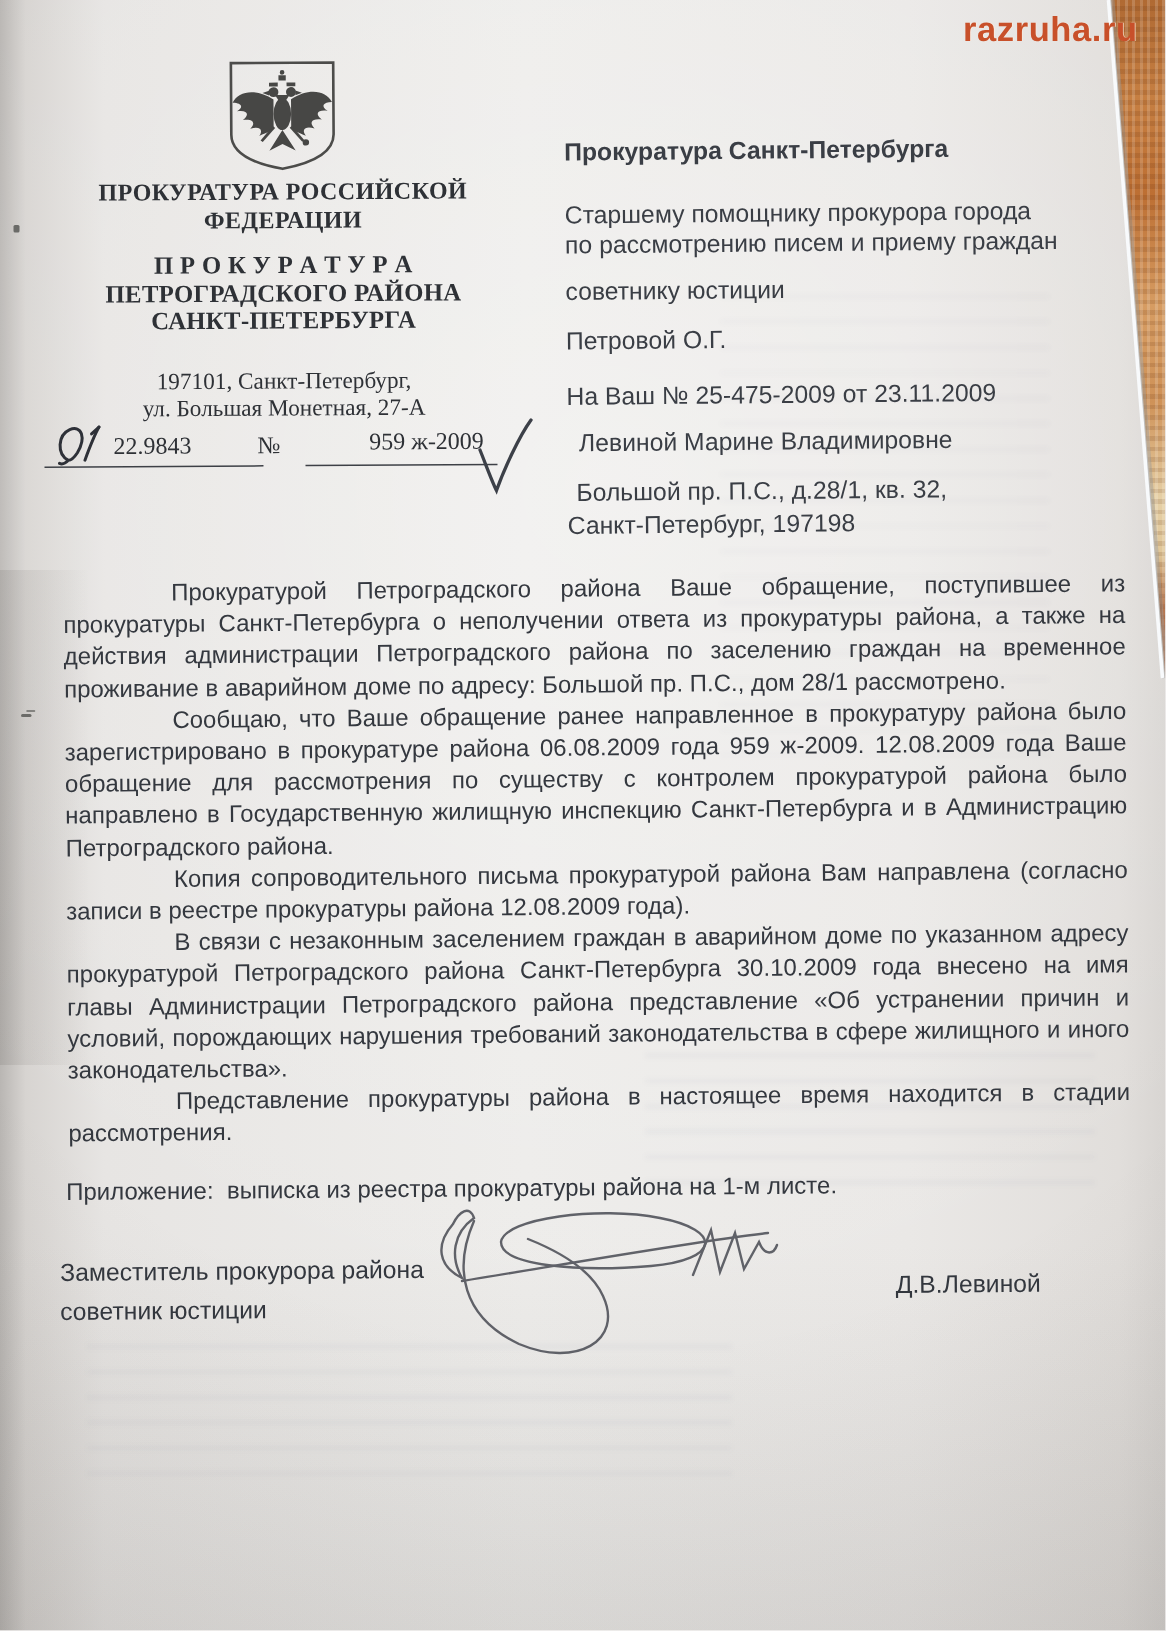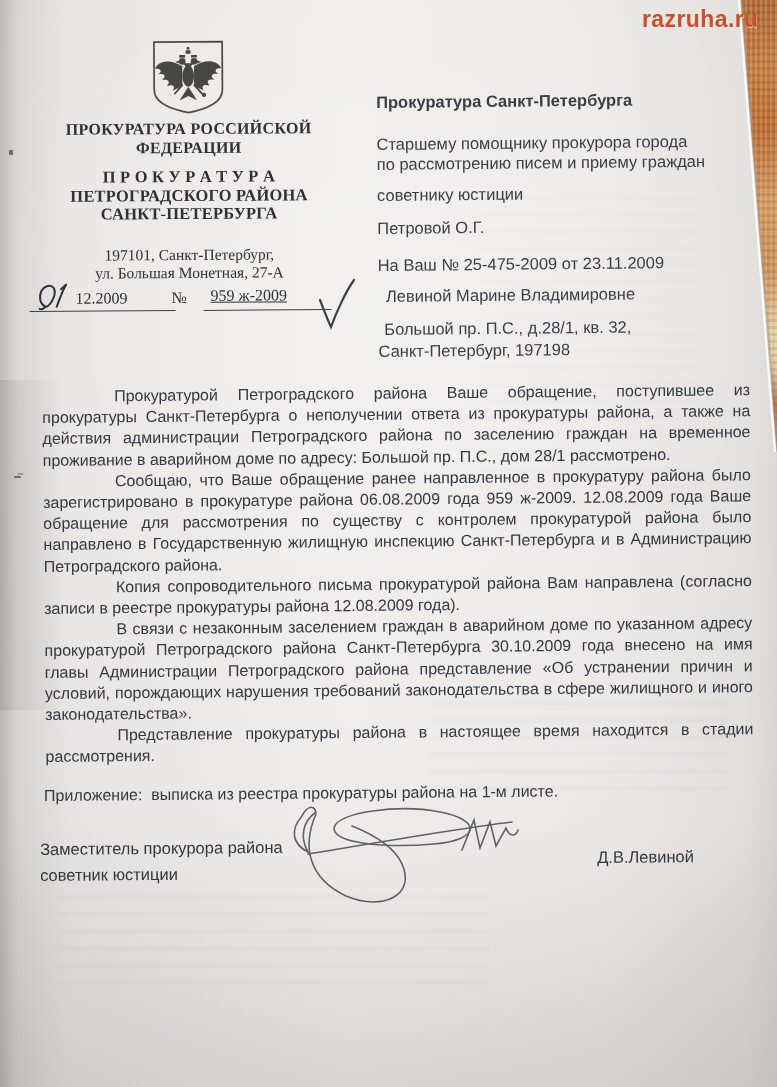--- a/index.html
+++ b/index.html
@@ -55,21 +55,21 @@
   .org-line{font-weight:bold;font-size:16px;line-height:19px;letter-spacing:.3px;}
   .dept-block{margin-top:11px;}
   .dept-line{font-weight:bold;font-size:16.5px;line-height:18.5px;letter-spacing:.2px;}
   .addr-block{margin-top:22px;}
   .addr-line{font-size:15.5px;line-height:18px;}
   .daterow{position:relative;margin-top:5px;height:32px;font-size:16px;text-align:left;}
   .dr-ul-a{position:absolute;left:6px;top:23px;width:146px;border-bottom:1.4px solid #3d4046;}
   .dr-ul-b{position:absolute;left:180px;top:23px;width:128px;border-bottom:1.4px solid #3d4046;}
   .dr-date{position:absolute;left:52px;top:2px;}
   .dr-no{position:absolute;left:148px;top:2px;}
-  .dr-num{position:absolute;left:187px;top:0;width:128px;text-align:left;text-decoration:underline;}
+  .dr-num{position:absolute;left:171px;top:0;width:128px;text-align:right;}
   .hand01{position:absolute;left:10px;top:-6px;}
 
   
   .addressee{
     position:absolute;left:376px;top:93px;width:350px;
     font-size:16.5px;color:#3a3e45;
     transform:rotate(-.55deg);transform-origin:0 0;
   }
   .ad-line{position:absolute;left:0;white-space:nowrap;}
   .ad-org{top:0;font-weight:bold;}
@@ -161,21 +161,21 @@
 
     <div class="daterow">
       <span class="dr-ul-a"></span>
       <svg class="hand01" width="36" height="32" viewBox="0 0 36 32">
         <g fill="none" stroke="#2e3138" stroke-width="2" stroke-linecap="round">
           <path d="M12,25 C4,21 5,8 13,4.5 C21,1.5 24,10 18,20 C16,23 14,25 12,25 C10,27 8,28 6,27"></path>
           <path d="M23,25 C26,17 29,9 32.5,3"></path>
           <path d="M27.5,7.5 L32.5,3"></path>
         </g>
       </svg>
-      <span class="dr-date">12.2009</span>
+      <span class="dr-date">22.9843</span>
       <span class="dr-no">№</span>
       <span class="dr-num">959 ж-2009</span>
       <span class="dr-ul-b"></span>
     </div>
   </div>
 
   <svg class="checkmark" width="42" height="58" viewBox="0 0 42 58">
     <path d="M6,24 C10,34 14,45 17,51 C22,37 32,15 40,4" fill="none" stroke="#3c4048" stroke-width="2.2" stroke-linecap="round"></path>
   </svg>
 

